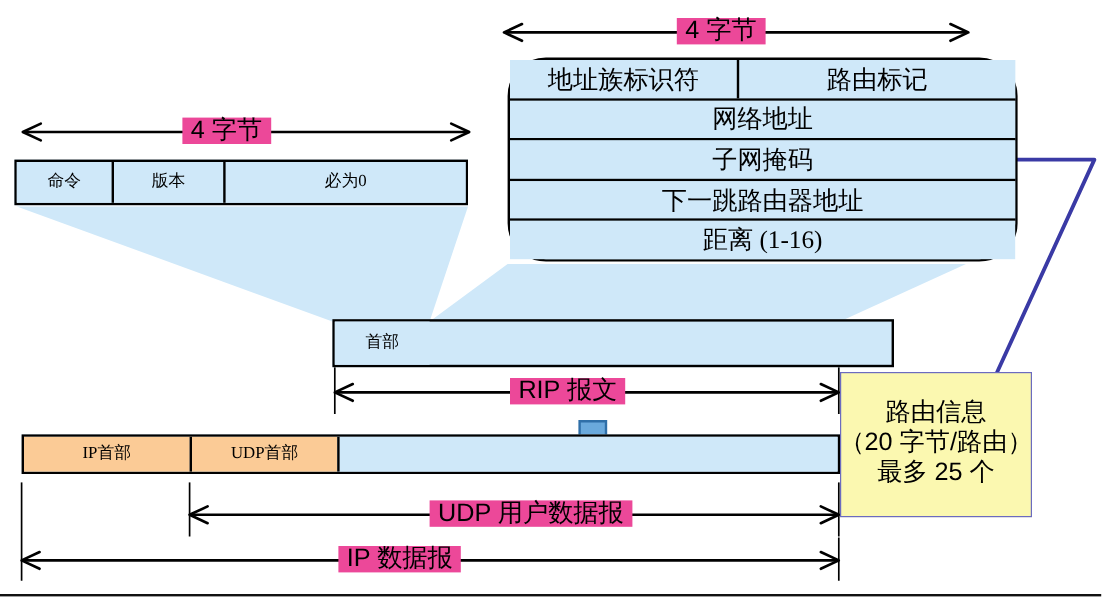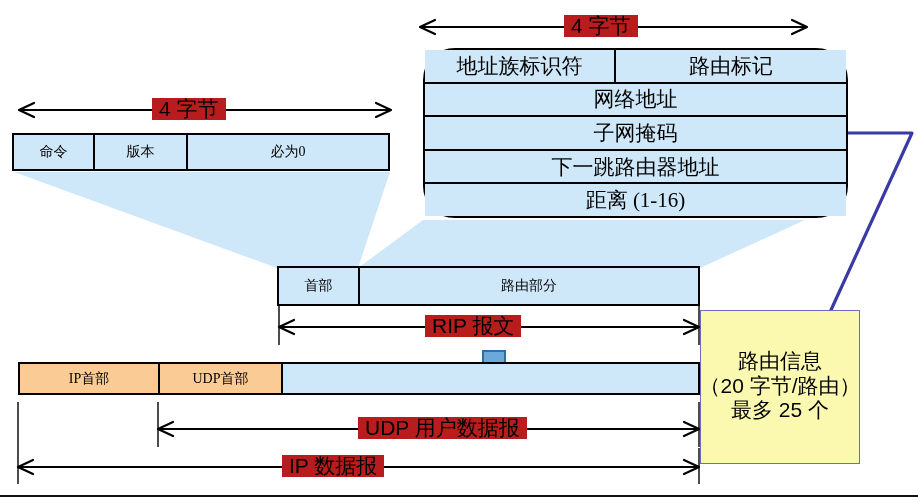--- a/index.html
+++ b/index.html
@@ -80,21 +80,21 @@
     background: #cfe8f9;
   }
   .routecell + .routecell { border-left: 2px solid #000000; }
 
   
   .dimlabel {
     position: absolute;
     font-family: "Liberation Sans", "DejaVu Sans", sans-serif;
     font-size: 21px;
     color: #000000;
-    background: #b91c1c;
+    background: #ec4899;
     padding: 0 7px;
     white-space: nowrap;
     text-align: right;
     line-height: 1.05;
   }
 
   
   .cell.orange { background: #fbcb96; }
 
   
@@ -210,38 +210,37 @@
       <div class="routecell">下一跳路由器地址</div>
     </div>
 
     <div class="routerow">
       <div class="routecell">距离 (1-16)</div>
     </div>
   </div>
 
   <div class="dimlabel" style="left:564px; top:15px;">4 字节</div>
 
-  <div class="fieldbox" style="left:277px; top:266px; width:423px; height:40px;justify-content:space-between;">
+  <div class="fieldbox" style="left:277px; top:266px; width:468px; height:40px;justify-content:space-between;">
     <div class="cell" style="flex:0 0 79px;">首部</div>
-    <div class="cell" style="flex:1 1 auto;">路由部分</div>
   </div>
 
   <div class="dimlabel" style="left:425px; top:315px;">RIP 报文</div>
 
   <div class="fieldbox" style="left:18px; top:362px; width:682px; height:33px;">
     <div class="cell orange" style="flex:0 0 138px;">IP首部</div>
     <div class="cell orange" style="flex:0 0 123px;">UDP首部</div>
     <div class="cell" style="flex:1 1 auto;"></div>
   </div>
 
   <div class="dimlabel" style="left:358px; top:417px;">UDP 用户数据报</div>
 
   <div class="dimlabel" style="left:282px; top:455px;">IP 数据报</div>
 
-  <div class="callout" style="left:700px; top:310px; width:160px; height:154px;">
+  <div class="callout" style="left:700px; top:310px; width:160px; height:121px;">
     <div class="callout-line">路由信息</div>
     <div class="callout-line">（20 字节/路由）</div>
     <div class="callout-line">最多 25 个</div>
   </div>
 
   <div class="bottomrule"></div>
 
 </div>
 
 </body></html>

